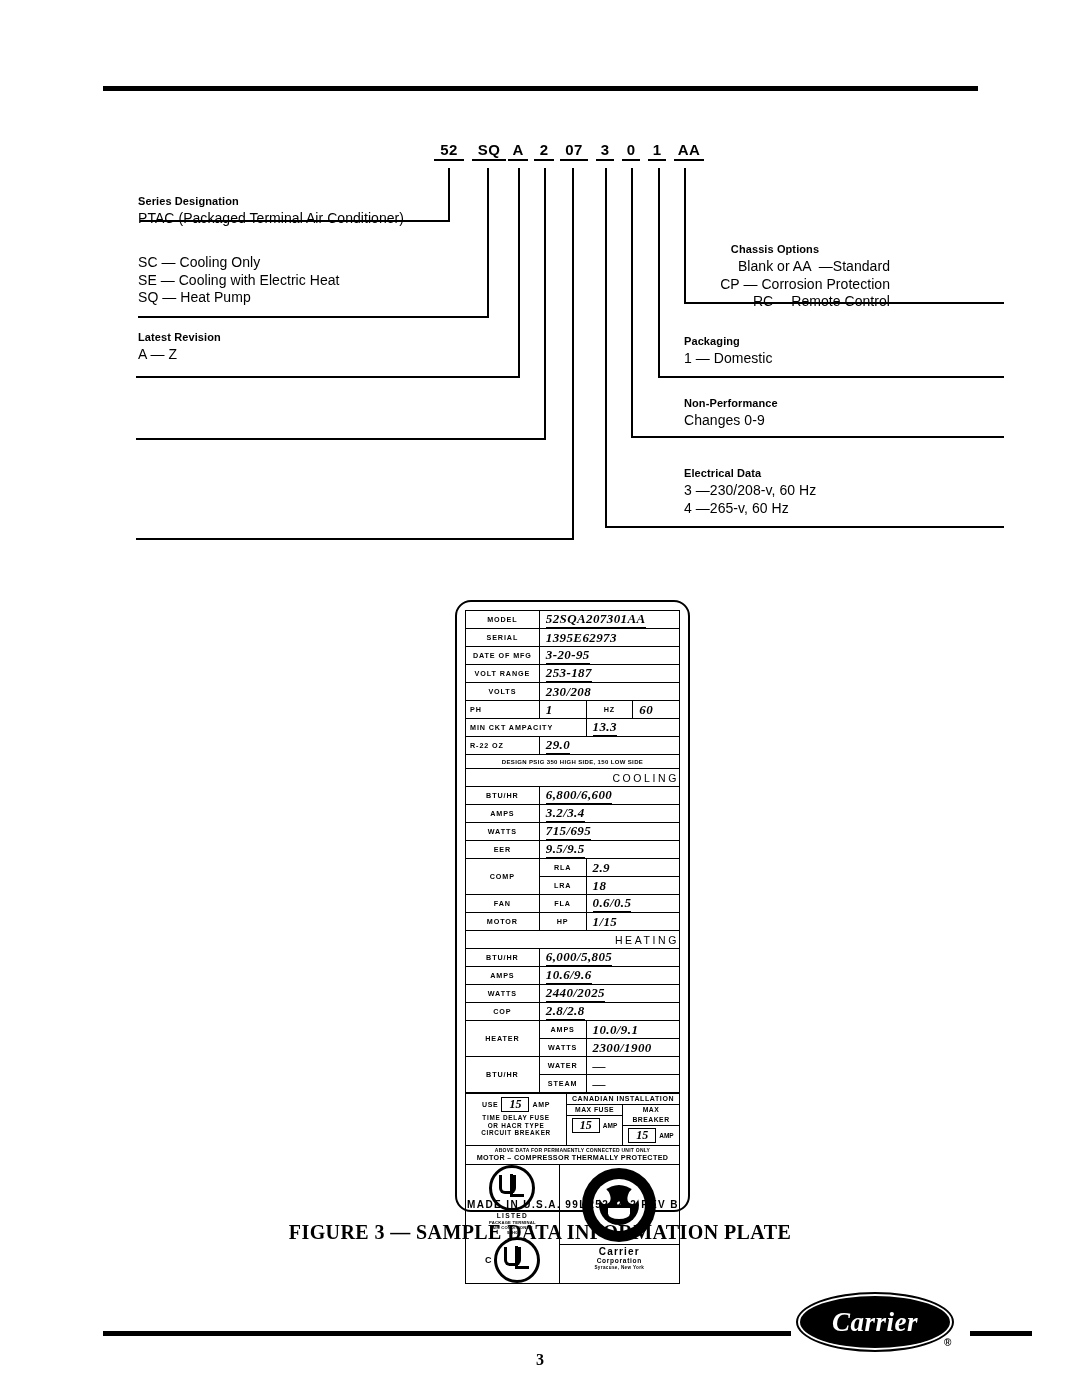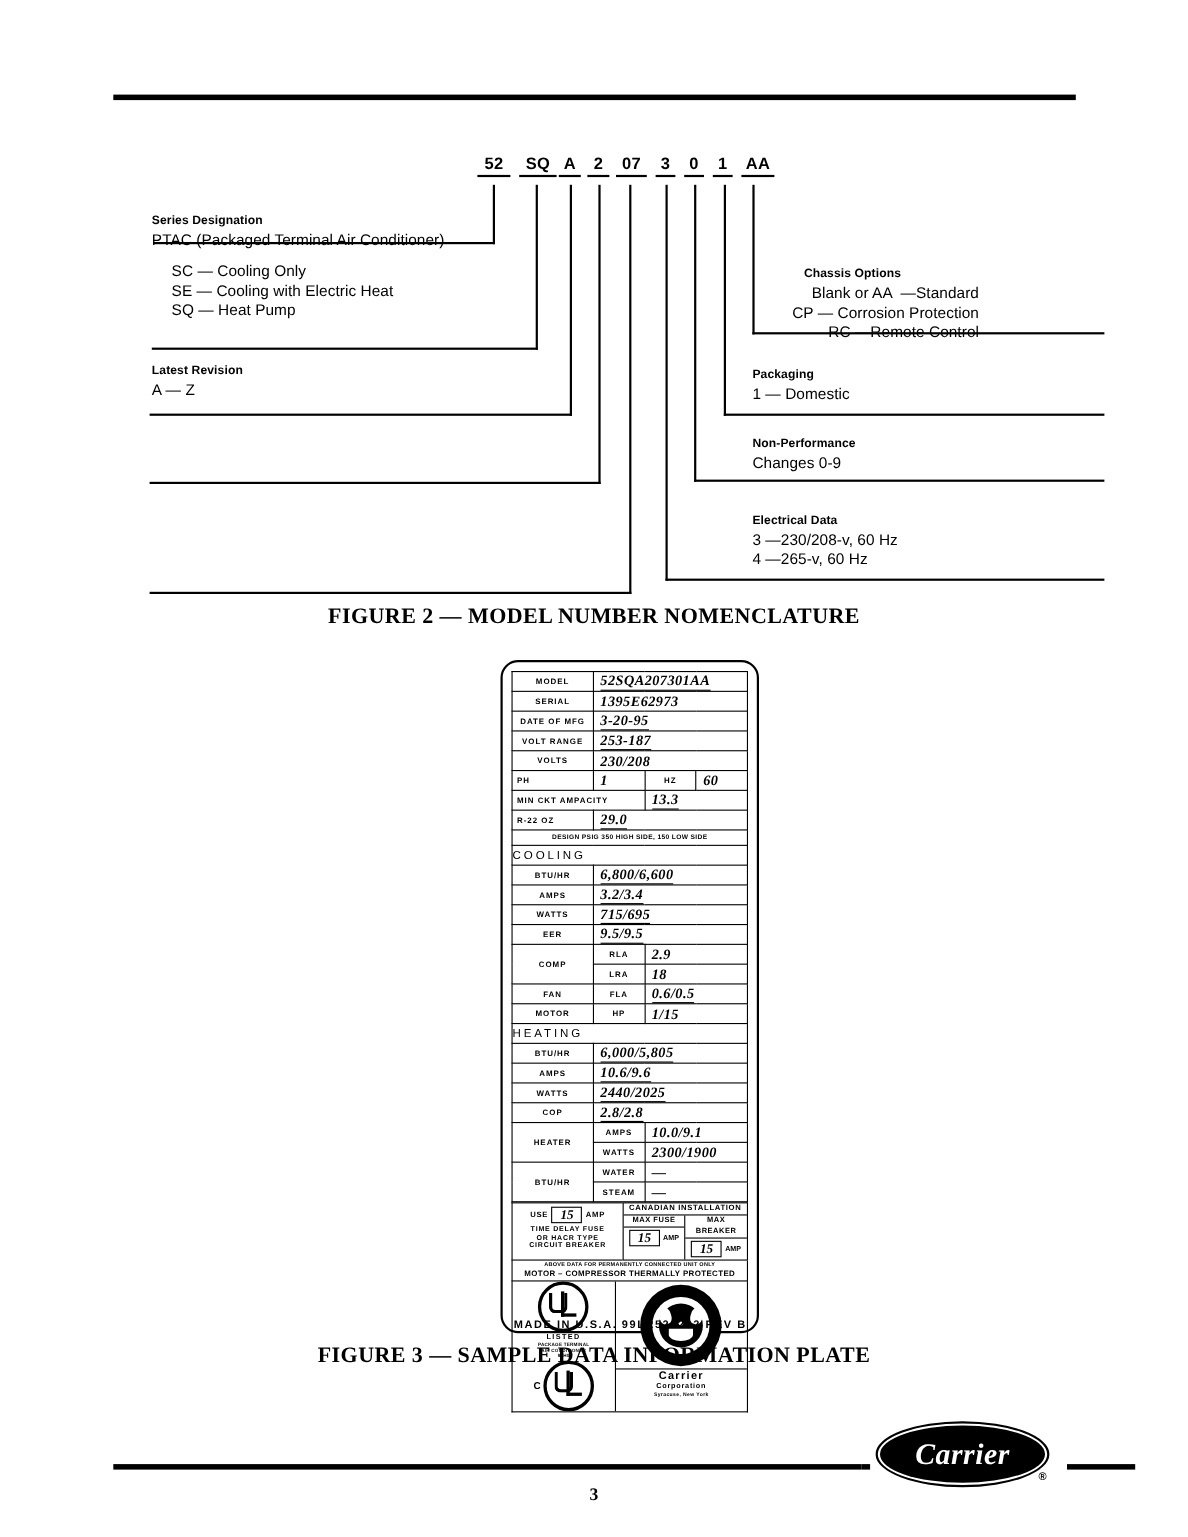--- a/index.html
+++ b/index.html
@@ -43,21 +43,21 @@
   .plate-outer{position:absolute;inset:0;border:2.5px solid #000;border-radius:16px;background:#fff;}
   .plate-inner{position:absolute;left:10px;top:10px;right:10px;bottom:22px;}
 
   table.pt{border-collapse:collapse;width:100%;table-layout:fixed;}
   table.pt td{border:1.4px solid #000;padding:0;vertical-align:middle;height:17px;}
   .lbl{font-size:7.2px;font-weight:bold;letter-spacing:.9px;text-align:center;
        font-family:"Liberation Sans",sans-serif;white-space:nowrap;}
   .val{font-size:13px;font-style:italic;font-weight:bold;font-family:"Liberation Serif",serif;
        padding-left:6px !important;letter-spacing:.4px;white-space:nowrap;}
   .val span{border-bottom:1.2px solid #000;padding-bottom:0px;display:inline-block;}
-  .sect{font-size:10.5px;letter-spacing:2.6px;text-align:left;font-weight:normal;
+  .sect{font-size:10.5px;letter-spacing:2.6px;text-align:right;font-weight:normal;
         font-family:"Liberation Sans",sans-serif;}
   .tiny{font-size:6px;letter-spacing:.35px;text-align:center;font-weight:bold;white-space:nowrap;}
 
   .fusebox{display:flex;width:100%;}
   .fuse-l{width:47%;border:1.4px solid #000;border-right:none;box-sizing:border-box;padding:3px 2px 2px 2px;}
   .fuse-r{width:53%;border:1.4px solid #000;box-sizing:border-box;}
   .fuse-use{display:flex;align-items:center;justify-content:center;gap:3px;}
   .fuse-use .w{font-size:7px;font-weight:bold;letter-spacing:.7px;}
   .boxnum{border:1.4px solid #000;font-size:12px;font-style:italic;font-weight:bold;
           font-family:"Liberation Serif",serif;padding:0px 7px;line-height:13px;}
@@ -185,21 +185,21 @@
     <div class="hline" style="left:631px;top:306px;width:373px;"></div>
 
     <div class="vline" style="left:605px;top:38px;height:360px;"></div>
     <div class="hline" style="left:605px;top:396px;width:399px;"></div>
 
     <div class="blk" style="left:138px;top:62px;">
       <div class="hd">Series Designation</div>
       <div class="ln">PTAC (Packaged Terminal Air Conditioner)</div>
     </div>
 
-    <div class="blk" style="left:138px;top:108px;margin-left:18px;">
+    <div class="blk" style="left:138px;top:124px;">
       <div class="ln">SC — Cooling Only</div>
       <div class="ln">SE — Cooling with Electric Heat</div>
       <div class="ln">SQ — Heat Pump</div>
     </div>
 
     <div class="blk" style="left:138px;top:198px;">
       <div class="hd">Latest Revision</div>
       <div class="ln">A — Z</div>
     </div>
 
@@ -222,21 +222,20 @@
       <div class="ln" style="text-align:left;">Changes 0-9</div>
     </div>
 
     <div class="blk right" style="left:684px;top:334px;width:200px;">
       <div class="hd" style="text-align:left;">Electrical Data</div>
       <div class="ln" style="text-align:left;">3 —230/208-v, 60 Hz</div>
       <div class="ln" style="text-align:left;">4 —265-v, 60 Hz</div>
     </div>
   </div>
 
-  <div class="caption" style="top:549px;">FIGURE 2 — MODEL NUMBER NOMENCLATURE</div>
 
   <div class="plate-wrap">
     <div class="plate-outer"></div>
     <div class="plate-inner">
 
       <table class="pt">
         <tbody>
             <tr>
           <td class="lbl" style="width:34%">MODEL</td>
           <td class="val" colspan="3"><span>52SQA207301AA</span></td>

